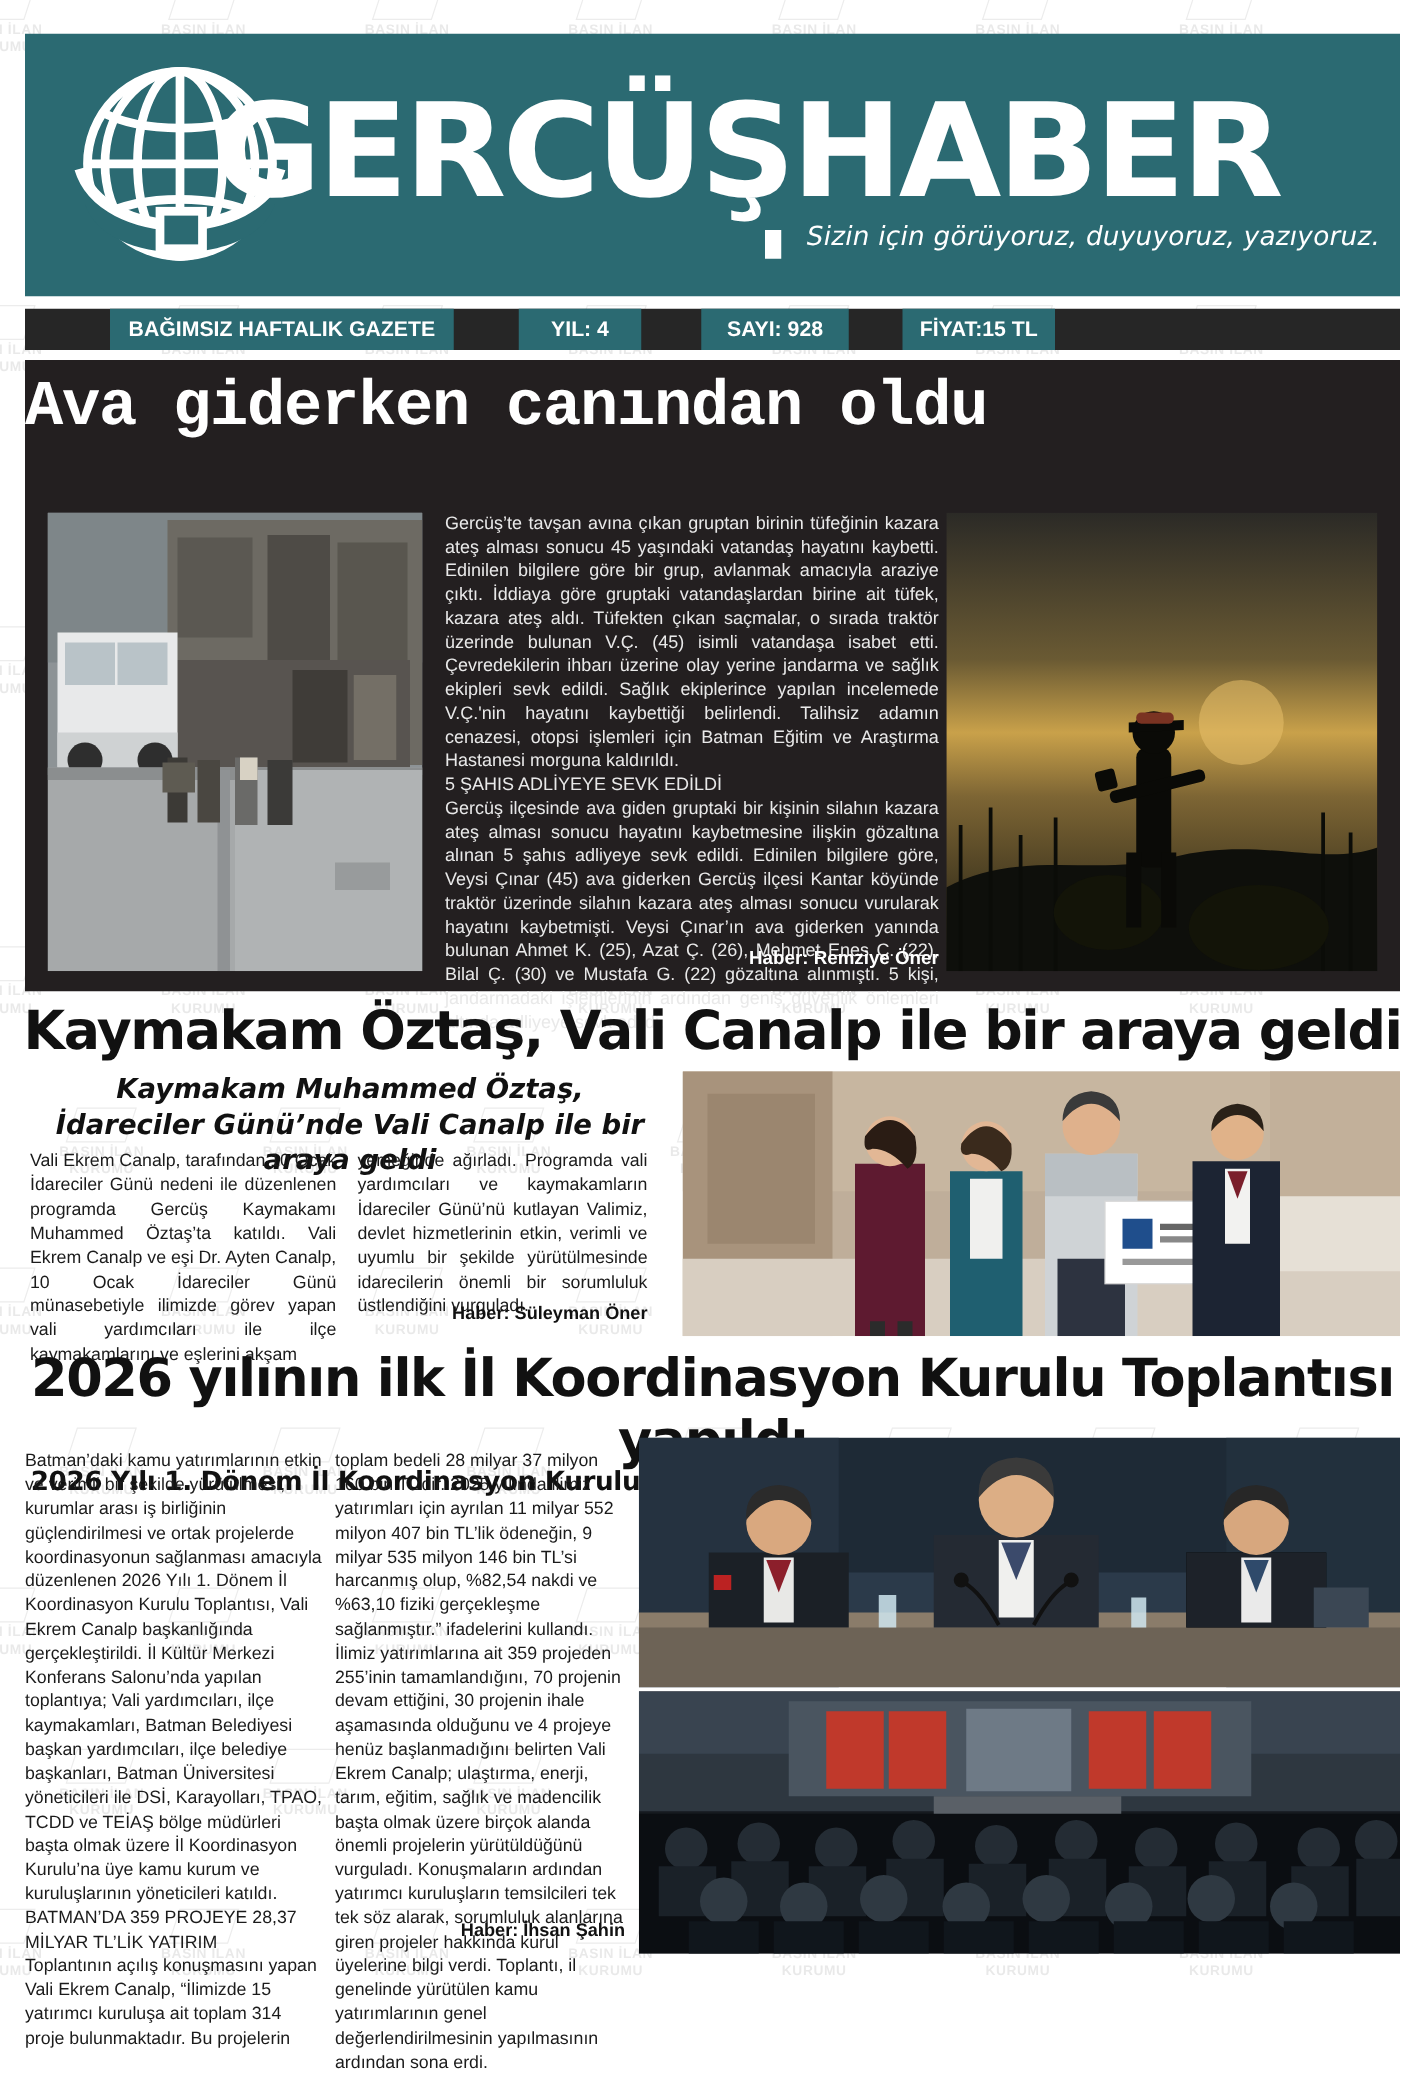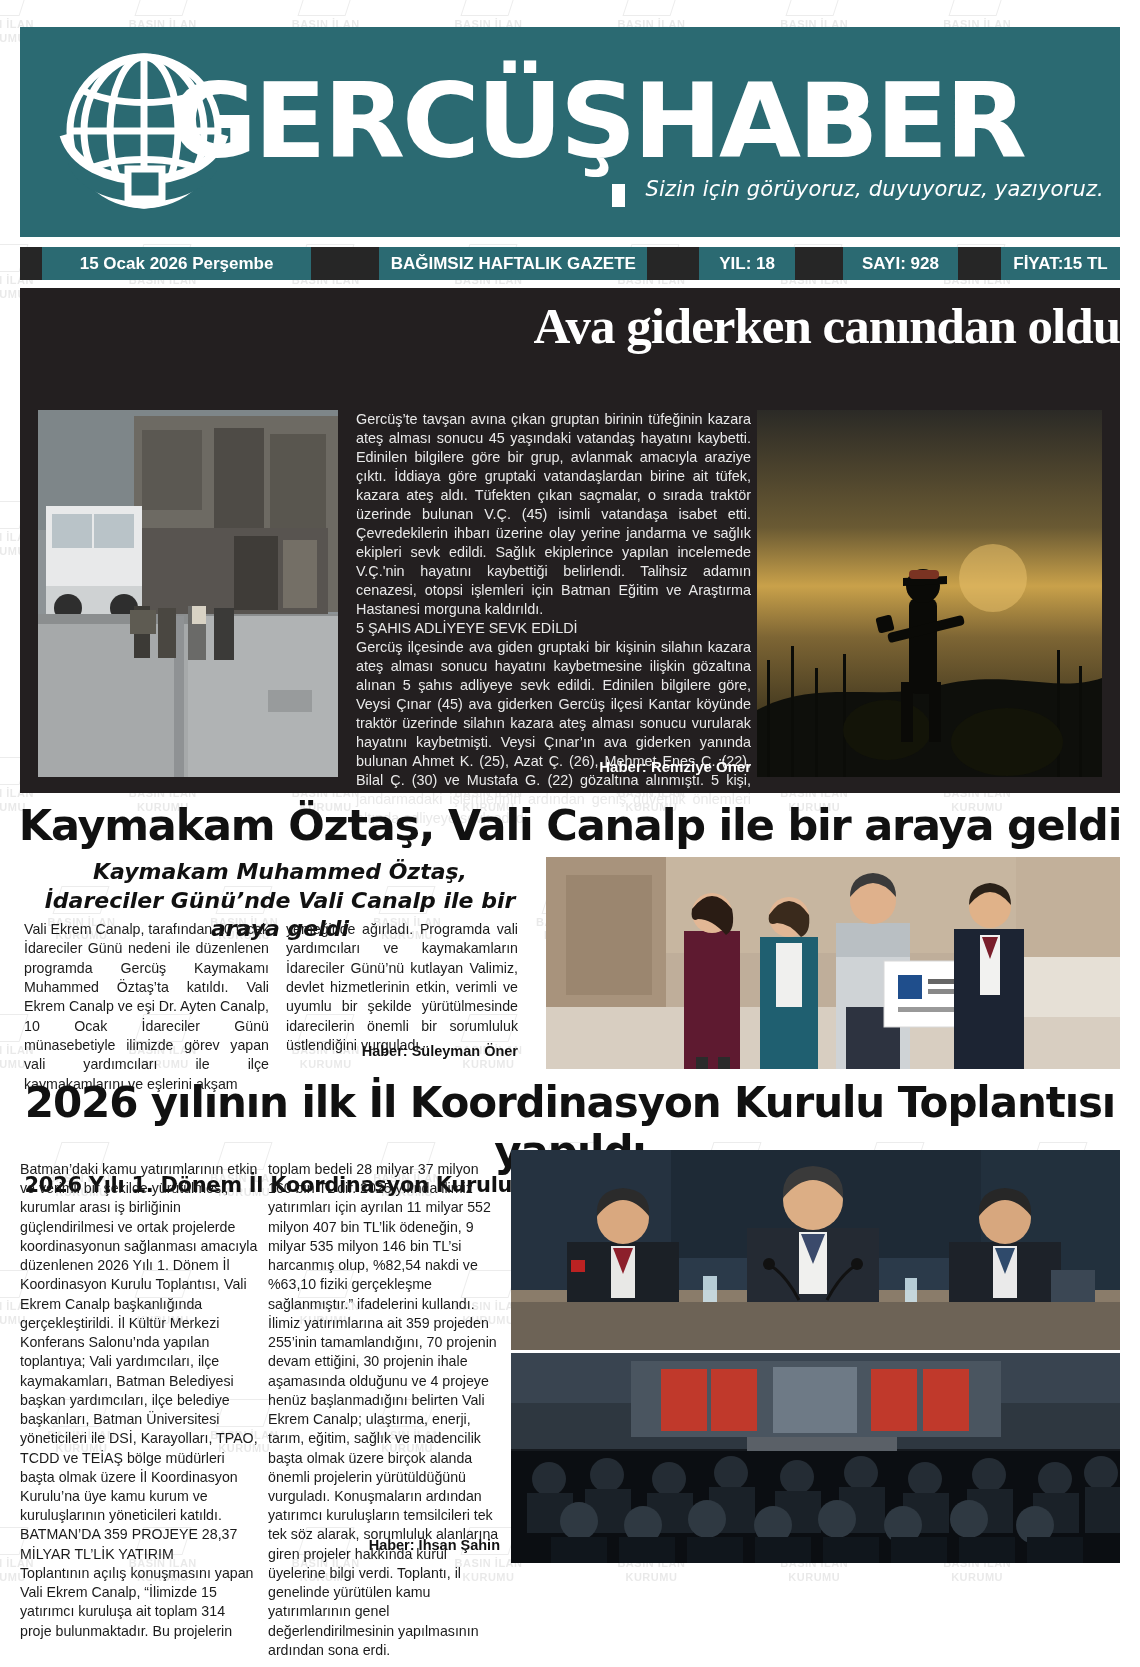--- a/index.html
+++ b/index.html
@@ -116,23 +116,23 @@
   .art1 {
     position: absolute;
     left: 20px; top: 288px;
     width: 1100px; height: 505px;
     background: #231f20;
     z-index: 10;
   }
   .art1-headline {
     position: absolute;
     left: 0; top: 12px; width: 100%;
-    text-align: right;
+    text-align: left;
     color: #ffffff;
-    font-family: Liberation Serif, serif;
+    font-family: Liberation Mono, monospace;
     font-weight: 700;
     font-size: 51px;
     line-height: 1.05;
     letter-spacing: -1px;
   }
   .art1-sub {
     position: absolute;
     left: 0; top: 76px; width: 100%;
     text-align: center;
     color: #ffffff;
@@ -410,23 +410,22 @@
     <path d="M10 92 C28 152, 152 152, 170 92" fill="none" stroke="#ffffff" stroke-width="9"></path>
     <rect x="74" y="126" width="34" height="30" fill="#2b6a72"></rect>
     <rect x="74" y="126" width="34" height="30" fill="none" stroke="#ffffff" stroke-width="7"></rect>
   </svg>
   <div class="wordmark">GERCÜŞHABER</div>
   <div class="slogan-dot"></div>
   <div class="slogan">Sizin için görüyoruz, duyuyoruz, yazıyoruz.</div>
 </div>
 
 <div class="infobar">
-  <div class="infochip chip-date">15 Ocak 2026 Perşembe</div>
   <div class="infochip chip-desc">BAĞIMSIZ HAFTALIK GAZETE</div>
-  <div class="infochip chip-year">YIL: 18</div>
+  <div class="infochip chip-year">YIL: 4</div>
   <div class="infochip chip-issue">SAYI: 928</div>
   <div class="infochip chip-price">FİYAT:15 TL</div>
 </div>
 
 <div class="art1">
   <div class="art1-headline">Ava giderken canından oldu</div>
 
   <div class="art1-photo-l">
     <svg class="photo" viewBox="0 0 300 367" preserveAspectRatio="none" aria-hidden="true">
       <rect width="300" height="367" fill="#9aa0a3"></rect>

